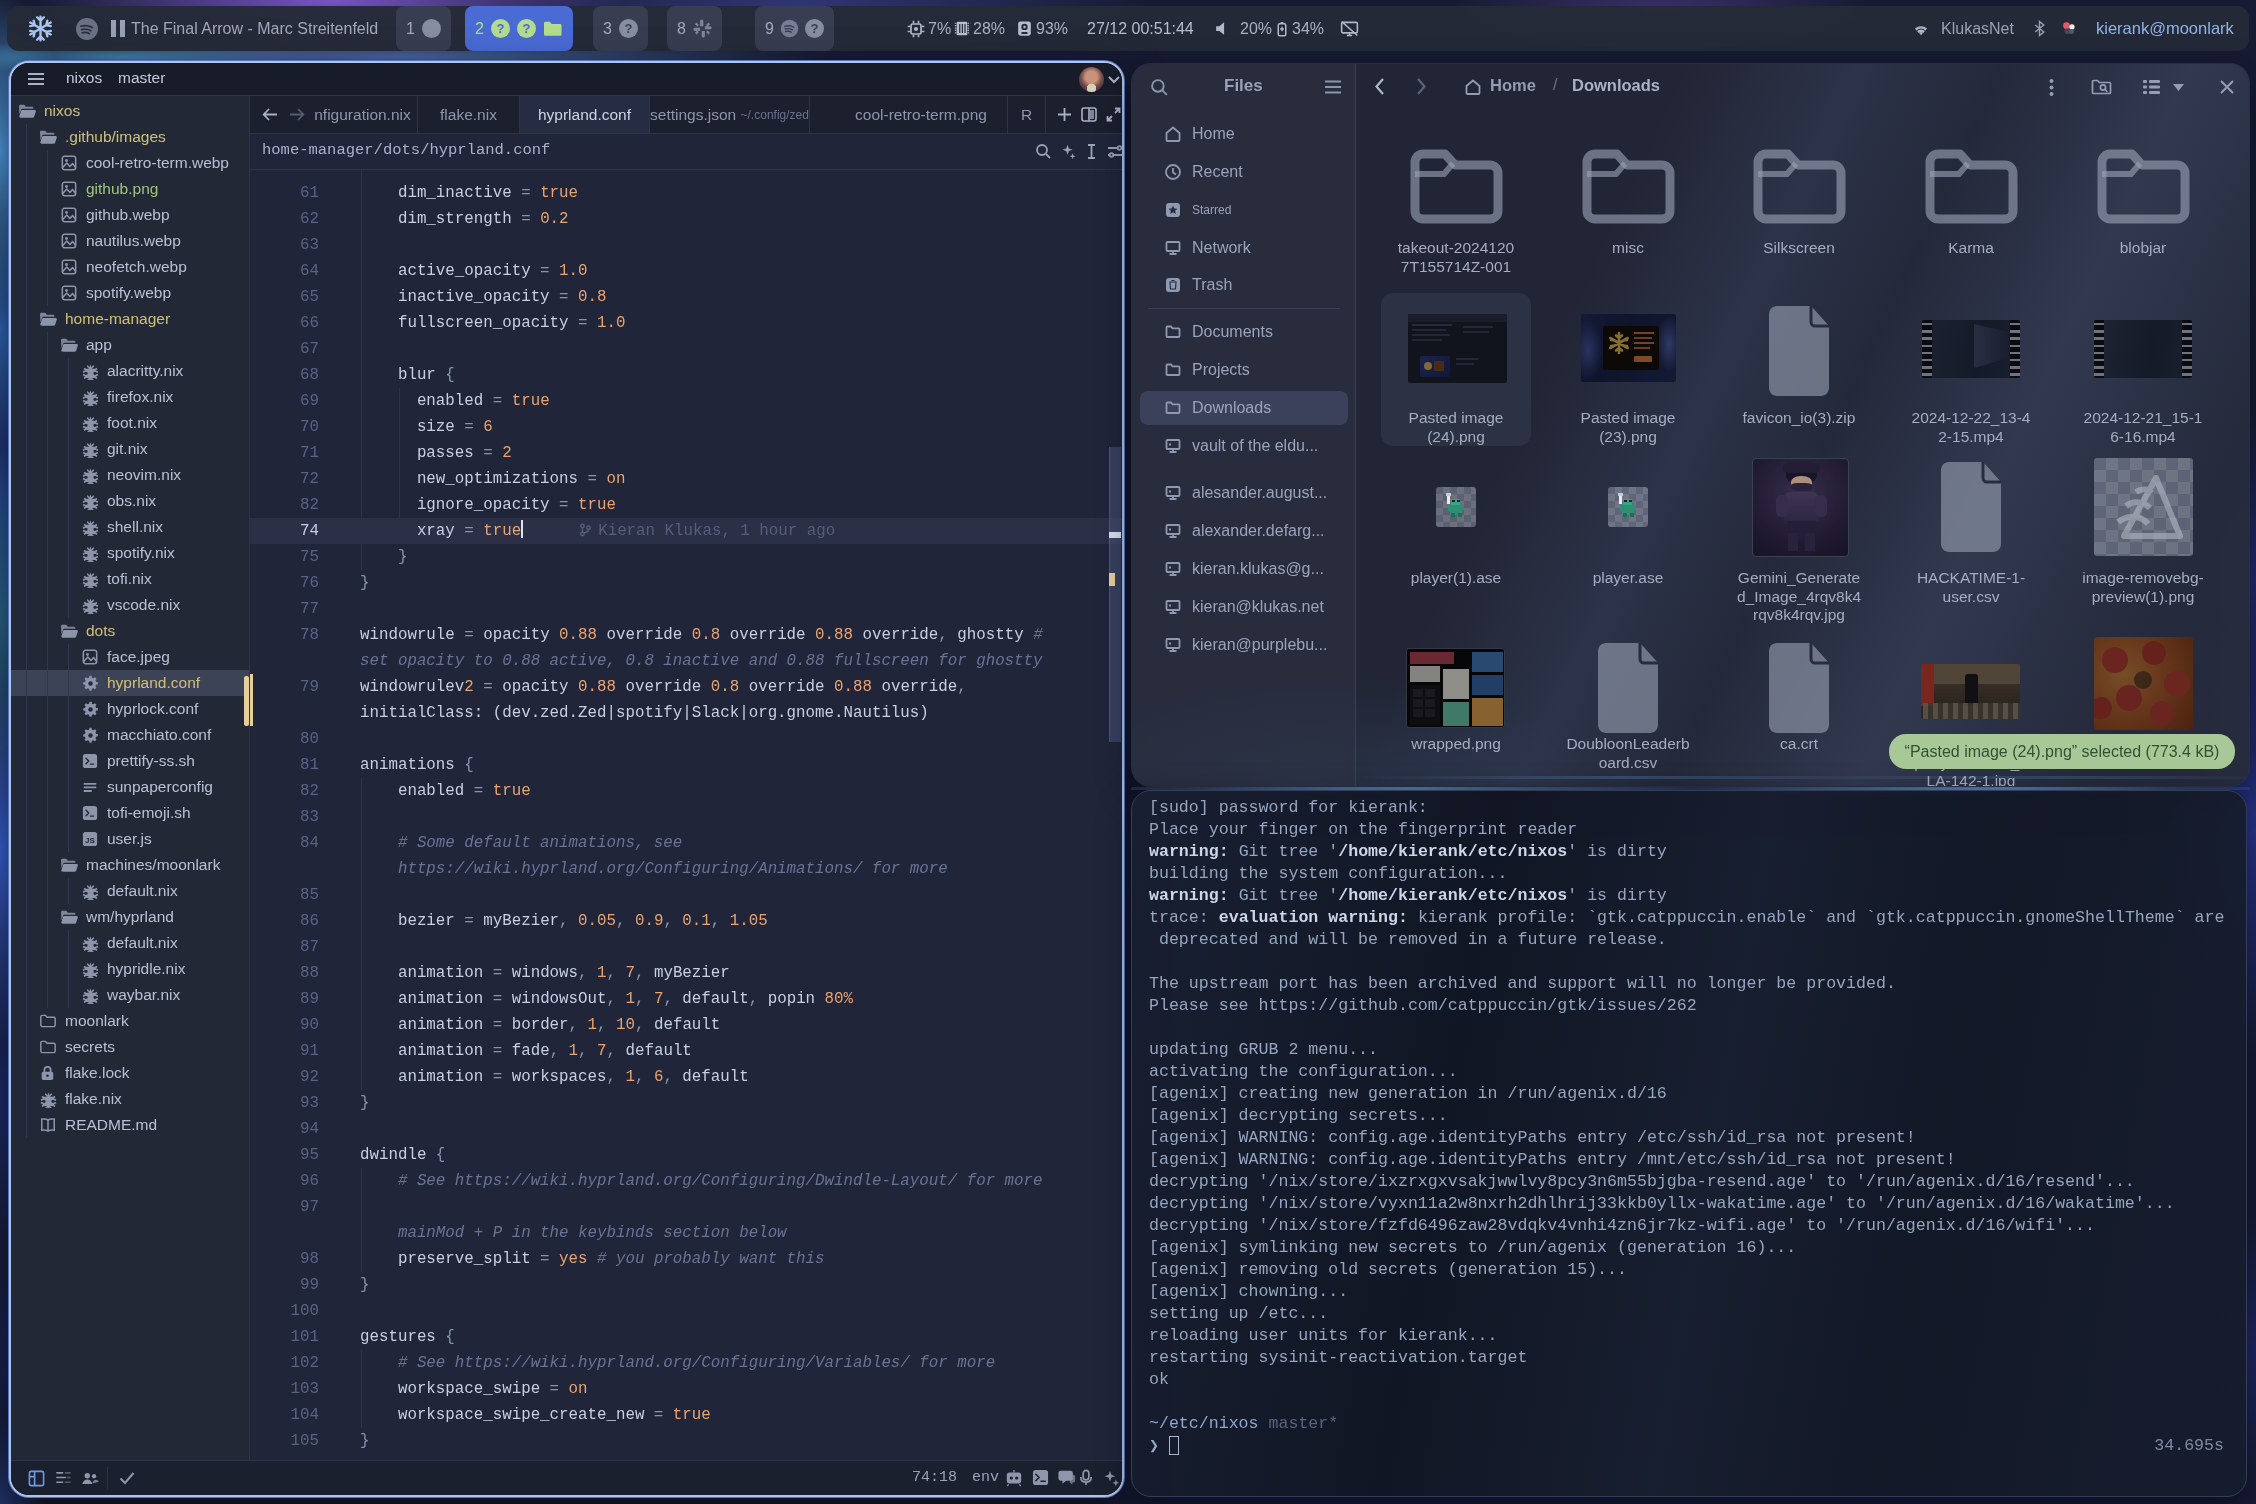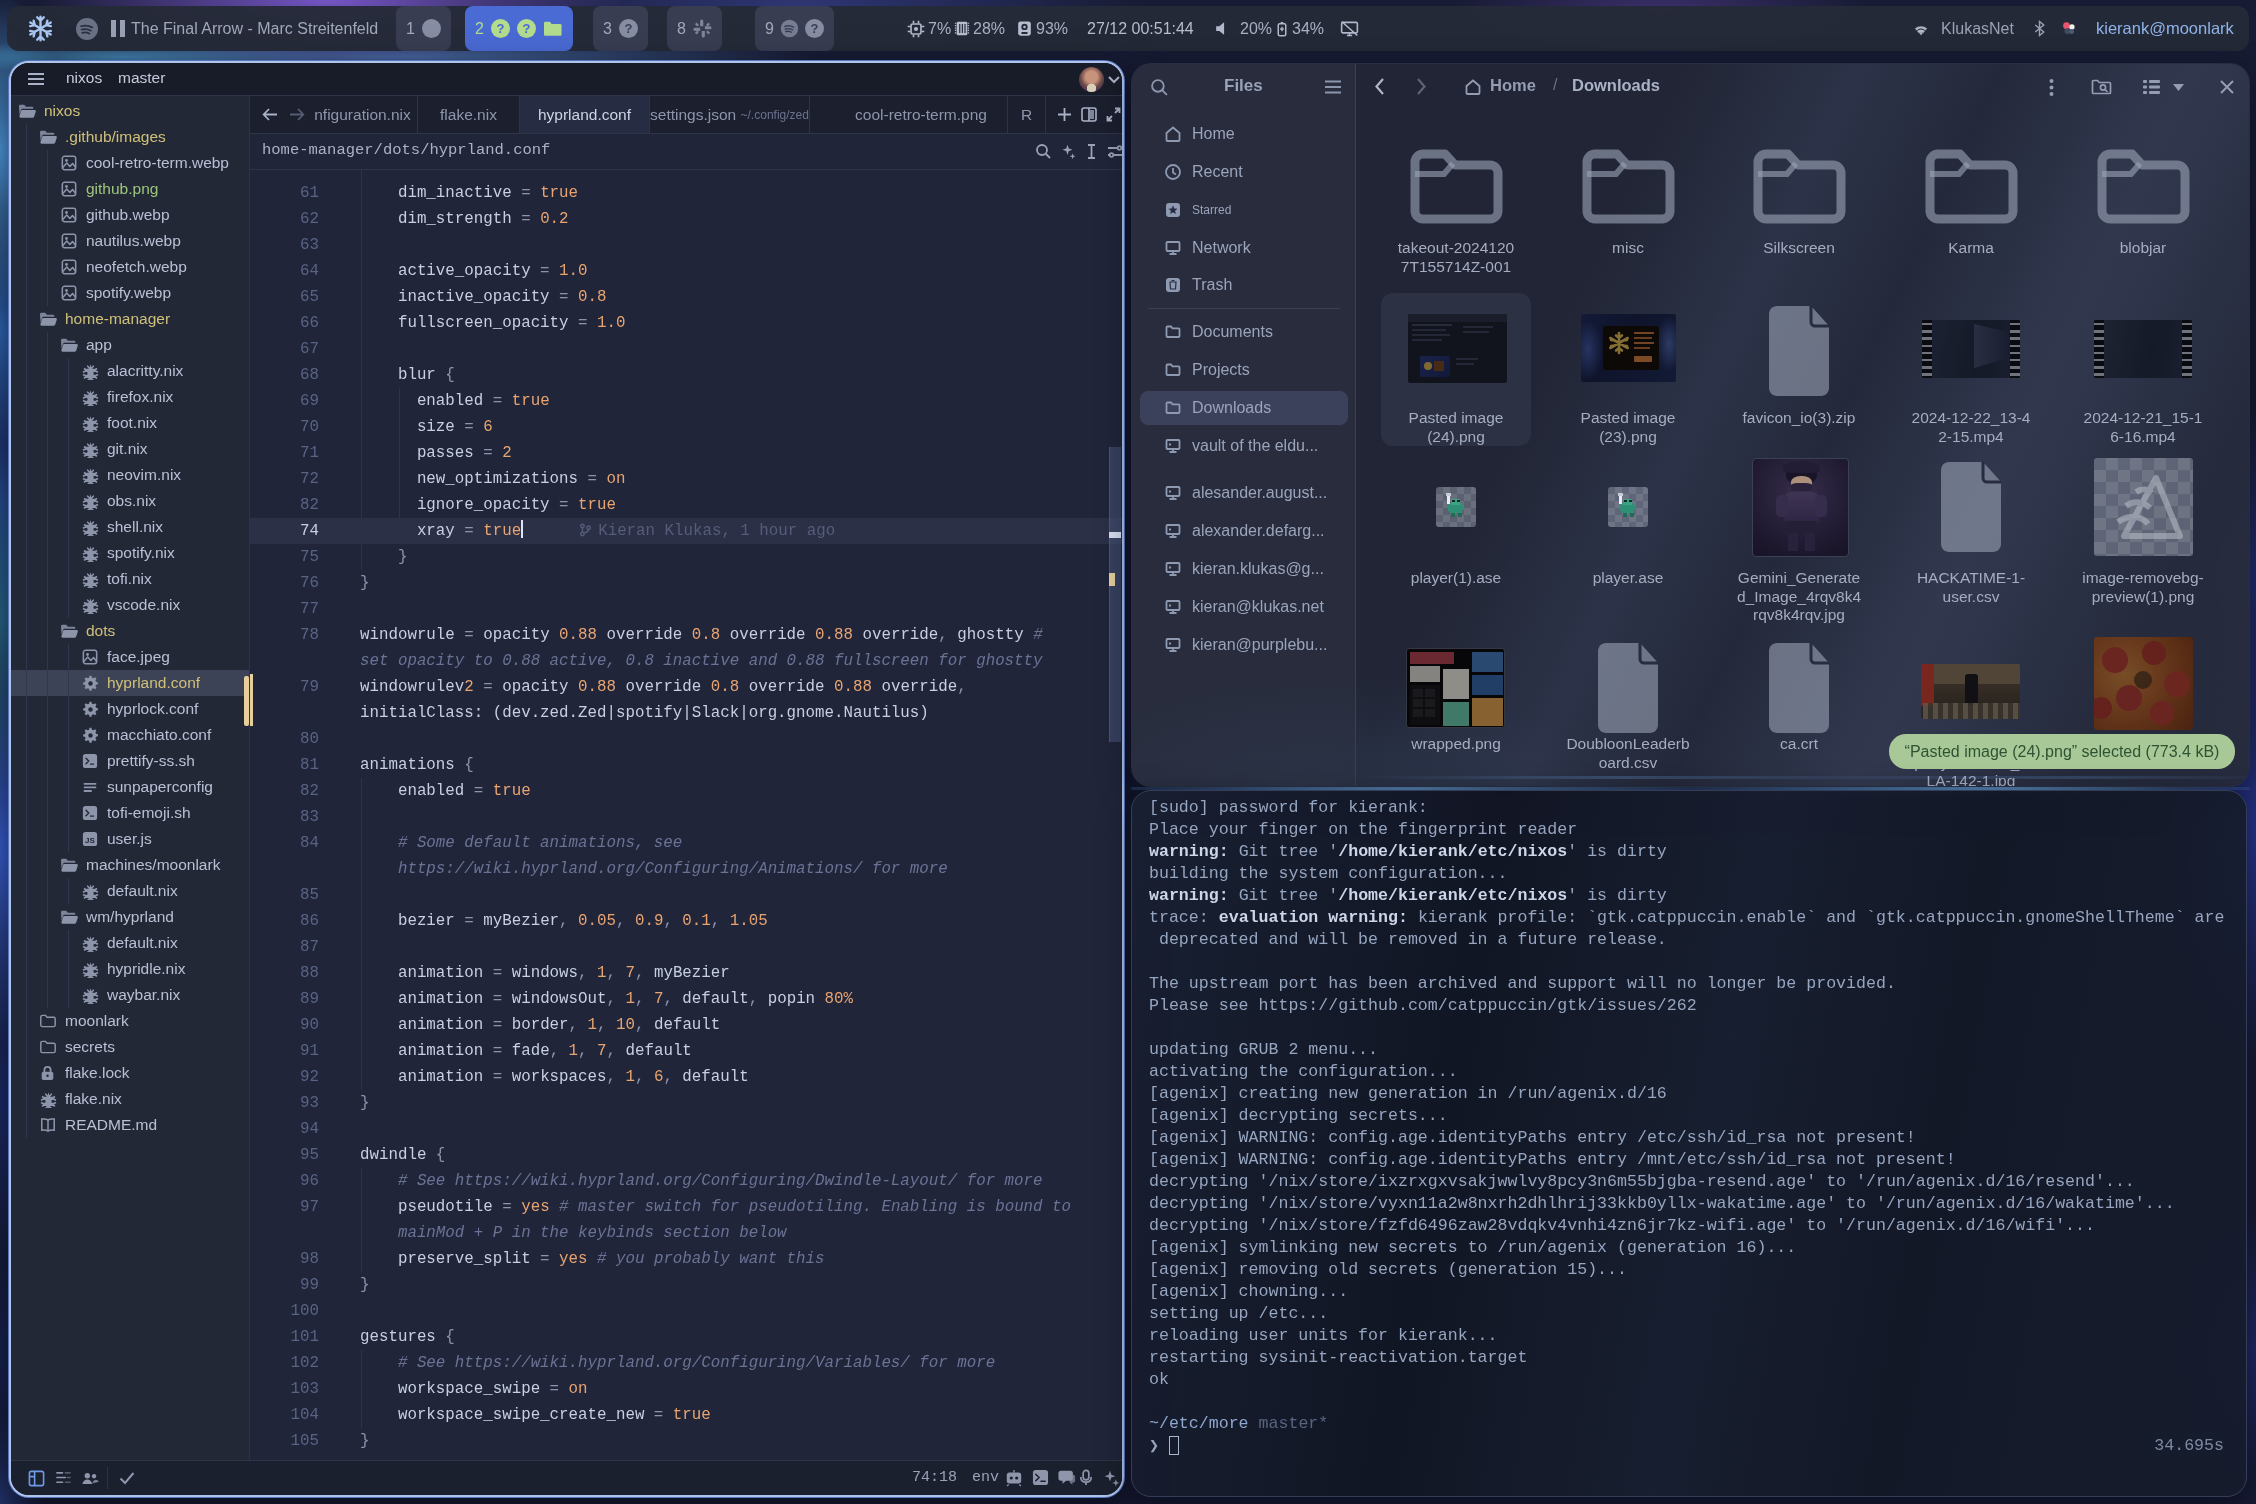--- a/index.html
+++ b/index.html
@@ -707,21 +707,20 @@
 <div class="num" style="top:894px;">92</div>
 <div class="cl" style="left:110px;top:894px;"><span class="code-pl">    animation</span><span class="code-op"> = </span><span class="code-pl">workspaces</span><span class="code-op">,</span><span class="code-v"> 1</span><span class="code-op">,</span><span class="code-v"> 6</span><span class="code-op">,</span><span class="code-pl"> default</span></div>
 <div class="num" style="top:920px;">93</div>
 <div class="cl" style="left:110px;top:920px;"><span class="code-op">}</span></div>
 <div class="num" style="top:946px;">94</div>
 <div class="num" style="top:972px;">95</div>
 <div class="cl" style="left:110px;top:972px;"><span class="code-pl">dwindle </span><span class="code-op">{</span></div>
 <div class="num" style="top:998px;">96</div>
 <div class="cl" style="left:110px;top:998px;"><span class="code-c">    # See https://wiki.hyprland.org/Configuring/Dwindle-Layout/ for more</span></div>
 <div class="num" style="top:1024px;">97</div>
-<div class="cl" style="left:110px;top:1024px;"><span class="code-pl">    pseudotile</span><span class="code-op"> = </span><span class="code-v">yes</span><span class="code-c"> # master switch for pseudotiling. Enabling is bound to</span></div>
 <div class="cl" style="left:110px;top:1050px;"><span class="code-c">    mainMod + P in the keybinds section below</span></div>
 <div class="num" style="top:1076px;">98</div>
 <div class="cl" style="left:110px;top:1076px;"><span class="code-pl">    preserve_split</span><span class="code-op"> = </span><span class="code-v">yes</span><span class="code-c"> # you probably want this</span></div>
 <div class="num" style="top:1102px;">99</div>
 <div class="cl" style="left:110px;top:1102px;"><span class="code-op">}</span></div>
 <div class="num" style="top:1128px;">100</div>
 <div class="num" style="top:1154px;">101</div>
 <div class="cl" style="left:110px;top:1154px;"><span class="code-pl">gestures </span><span class="code-op">{</span></div>
 <div class="num" style="top:1180px;">102</div>
 <div class="cl" style="left:110px;top:1180px;"><span class="code-c">    # See https://wiki.hyprland.org/Configuring/Variables/ for more</span></div>
@@ -1130,17 +1129,17 @@
 <div style="position:absolute;left:17px;top:392px;white-space:pre;">decrypting '/nix/store/ixzrxgxvsakjwwlvy8pcy3n6m55bjgba-resend.age' to '/run/agenix.d/16/resend'...</div>
 <div style="position:absolute;left:17px;top:414px;white-space:pre;">decrypting '/nix/store/vyxn11a2w8nxrh2dhlhrij33kkb0yllx-wakatime.age' to '/run/agenix.d/16/wakatime'...</div>
 <div style="position:absolute;left:17px;top:436px;white-space:pre;">decrypting '/nix/store/fzfd6496zaw28vdqkv4vnhi4zn6jr7kz-wifi.age' to '/run/agenix.d/16/wifi'...</div>
 <div style="position:absolute;left:17px;top:458px;white-space:pre;">[agenix] symlinking new secrets to /run/agenix (generation 16)...</div>
 <div style="position:absolute;left:17px;top:480px;white-space:pre;">[agenix] removing old secrets (generation 15)...</div>
 <div style="position:absolute;left:17px;top:502px;white-space:pre;">[agenix] chowning...</div>
 <div style="position:absolute;left:17px;top:524px;white-space:pre;">setting up /etc...</div>
 <div style="position:absolute;left:17px;top:546px;white-space:pre;">reloading user units for kierank...</div>
 <div style="position:absolute;left:17px;top:568px;white-space:pre;">restarting sysinit-reactivation.target</div>
 <div style="position:absolute;left:17px;top:590px;white-space:pre;">ok</div>
-<div style="position:absolute;left:17px;top:634px;white-space:pre;"><span style="color:#8fa7cf;">~/etc/more</span> <span style="color:#596480;">master*</span></div>
+<div style="position:absolute;left:17px;top:634px;white-space:pre;"><span style="color:#8fa7cf;">~/etc/nixos</span> <span style="color:#596480;">master*</span></div>
 <div style="position:absolute;left:17px;top:656px;">❯ <span style="display:inline-block;width:10px;height:19px;border:1.5px solid #aab6cc;vertical-align:-4px;"></span></div>
 <div style="position:absolute;right:22px;top:656px;color:#7e8aa5;">34.695s</div>
   </div>
 </div>
 
 </body></html>

